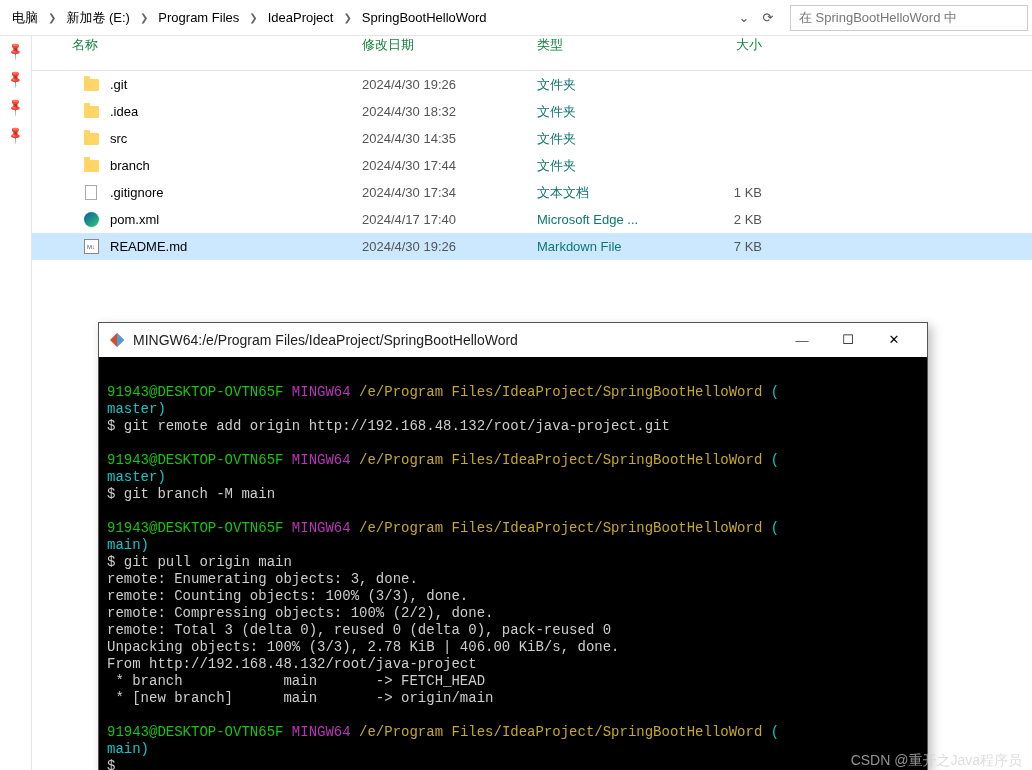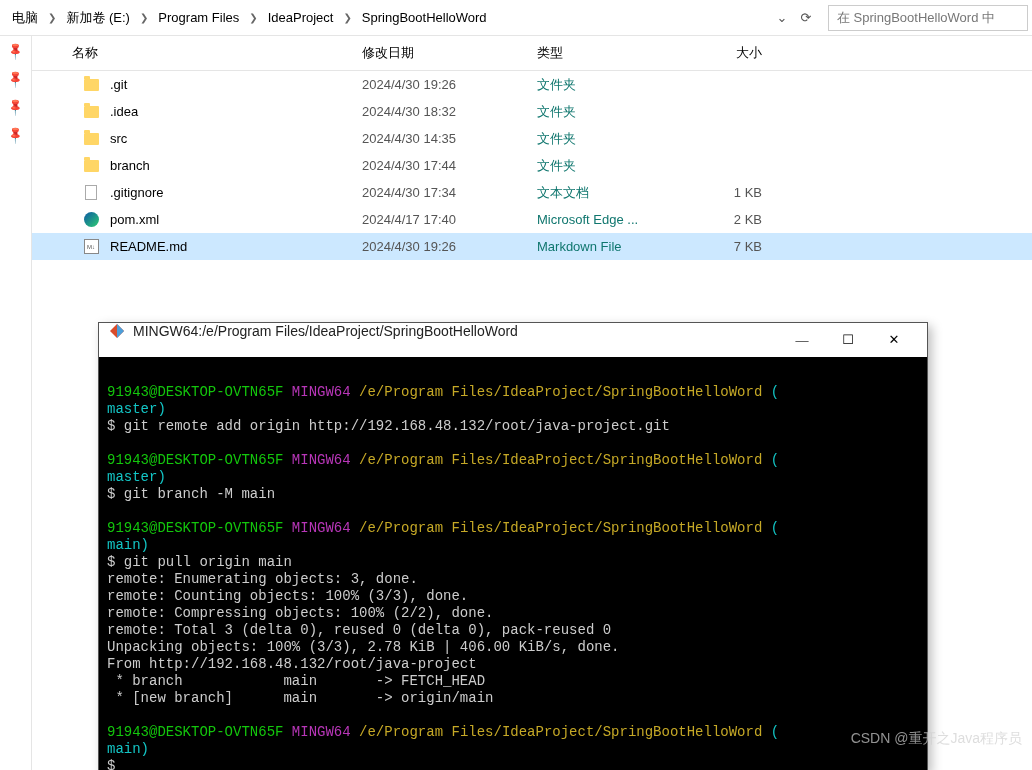--- a/index.html
+++ b/index.html
@@ -4,64 +4,64 @@
 <style>
 * { margin: 0; padding: 0; box-sizing: border-box; }
 body { font-family: "Microsoft YaHei", "Segoe UI", sans-serif; font-size: 13px; background: #fff; width: 1032px; height: 770px; overflow: hidden; position: relative; }
 
 
 .breadcrumb-bar { display: flex; align-items: center; height: 36px; border-bottom: 1px solid #e5e5e5; padding: 0 4px; gap: 4px; }
 .breadcrumb { display: flex; align-items: center; flex: 1; height: 100%; }
 .crumb { display: flex; align-items: center; padding: 0 8px; height: 100%; cursor: pointer; }
 .chevron { color: #666; padding: 0 2px; font-size: 10px; }
 .nav-icon { width: 20px; height: 20px; display: inline-flex; align-items: center; justify-content: center; color: #555; cursor: pointer; }
-.search-box { width: 200px; height: 26px; border: 1px solid #ccc; padding: 0 8px; color: #777; display: flex; align-items: center; margin-left: 8px; }
+.search-box { width: 238px; height: 26px; border: 1px solid #ccc; padding: 0 8px; color: #777; display: flex; align-items: center; margin-left: 8px; }
 
 
 .main { display: flex; height: calc(100% - 36px); }
 .pin-rail { width: 32px; border-right: 1px solid #e5e5e5; display: flex; flex-direction: column; align-items: center; padding-top: 8px; gap: 14px; }
 .pin-rail .pin { color: #666; font-size: 12px; transform: rotate(-45deg); }
 
 .file-area { flex: 1; position: relative; }
 
 
-.columns-header { display: flex; height: 35px; align-items: center; border-bottom: 1px solid #e5e5e5; color: #000000; }
+.columns-header { display: flex; height: 35px; border-bottom: 1px solid #e5e5e5; color: #15803d; }
 .col-name { width: 330px; padding-left: 40px; }
 .col-date { width: 175px; }
 .col-type { width: 155px; }
 .col-size { width: 90px; text-align: right; padding-right: 20px; }
 .file-row { display: flex; height: 27px; align-items: center; }
 .file-row.selected { background: #cce8ff; }
 .file-icon { width: 18px; height: 18px; margin-left: 50px; margin-right: 10px; display: inline-flex; align-items: center; justify-content: center; }
 .folder-icon { background: #ffd666; width: 15px; height: 12px; border-radius: 1px; position: relative; }
 .folder-icon::before { content: ""; position: absolute; top: -3px; left: 0; width: 6px; height: 3px; background: #ffd666; border-radius: 1px 1px 0 0; }
 .txt-icon { border: 1px solid #aaa; width: 12px; height: 15px; background: #fff; }
 .edge-icon { width: 15px; height: 15px; border-radius: 50%; background: linear-gradient(135deg, #0c59a4, #2ecc71); }
 .md-icon { width: 15px; height: 15px; background: #fff; border: 1px solid #888; font-size: 6px; display: flex; align-items: center; justify-content: center; color: #555; }
 .file-name { flex: 0 0 252px; }
 .file-date { flex: 0 0 175px; color: #555; }
 .file-type { flex: 0 0 155px; color: #0f766e; }
 .file-size { flex: 0 0 90px; text-align: right; padding-right: 20px; color: #555; }
 
 
 .term-window { position: absolute; left: 98px; top: 322px; width: 830px; height: 449px; background: #fff; border: 1px solid #555; box-shadow: 4px 4px 10px rgba(0,0,0,0.25); }
-.term-titlebar { height: 34px; display: flex; padding: 0 10px; background: #fff; }
+.term-titlebar { height: 34px; display: flex; align-items: center; padding: 0 10px; background: #fff; }
 .term-logo { width: 16px; height: 16px; margin-right: 8px; }
 .term-title { flex: 1; font-size: 14px; color: #222; }
 .term-btns { display: flex; gap: 0; }
 .term-btn { width: 46px; height: 34px; display: flex; align-items: center; justify-content: center; cursor: pointer; font-family: "Segoe UI Symbol"; }
 .term-body { background: #000; height: calc(100% - 34px); padding: 10px 8px; font-family: "Consolas", "Courier New", monospace; font-size: 14px; line-height: 17px; color: #ccc; overflow: hidden; white-space: pre; }
 .t-green { color: #13c60c; }
 .t-purple { color: #b836b8; }
 .t-yellow { color: #c5a826; }
 .t-cyan { color: #13c5c5; }
 .t-white { color: #ccc; }
 
 
-.watermark { position: absolute; right: 10px; bottom: 22px; color: #d0d0d0; font-size: 14px; opacity: 0.7; }
+.watermark { position: absolute; right: 10px; bottom: 0; color: #d0d0d0; font-size: 14px; opacity: 0.7; }
 </style>
 </head>
 <body>
 
 <div class="breadcrumb-bar">
   <div class="breadcrumb">
     <span class="crumb">电脑</span>
       <span class="chevron">❯</span>
     <span class="crumb">新加卷 (E:)</span>
       <span class="chevron">❯</span>

